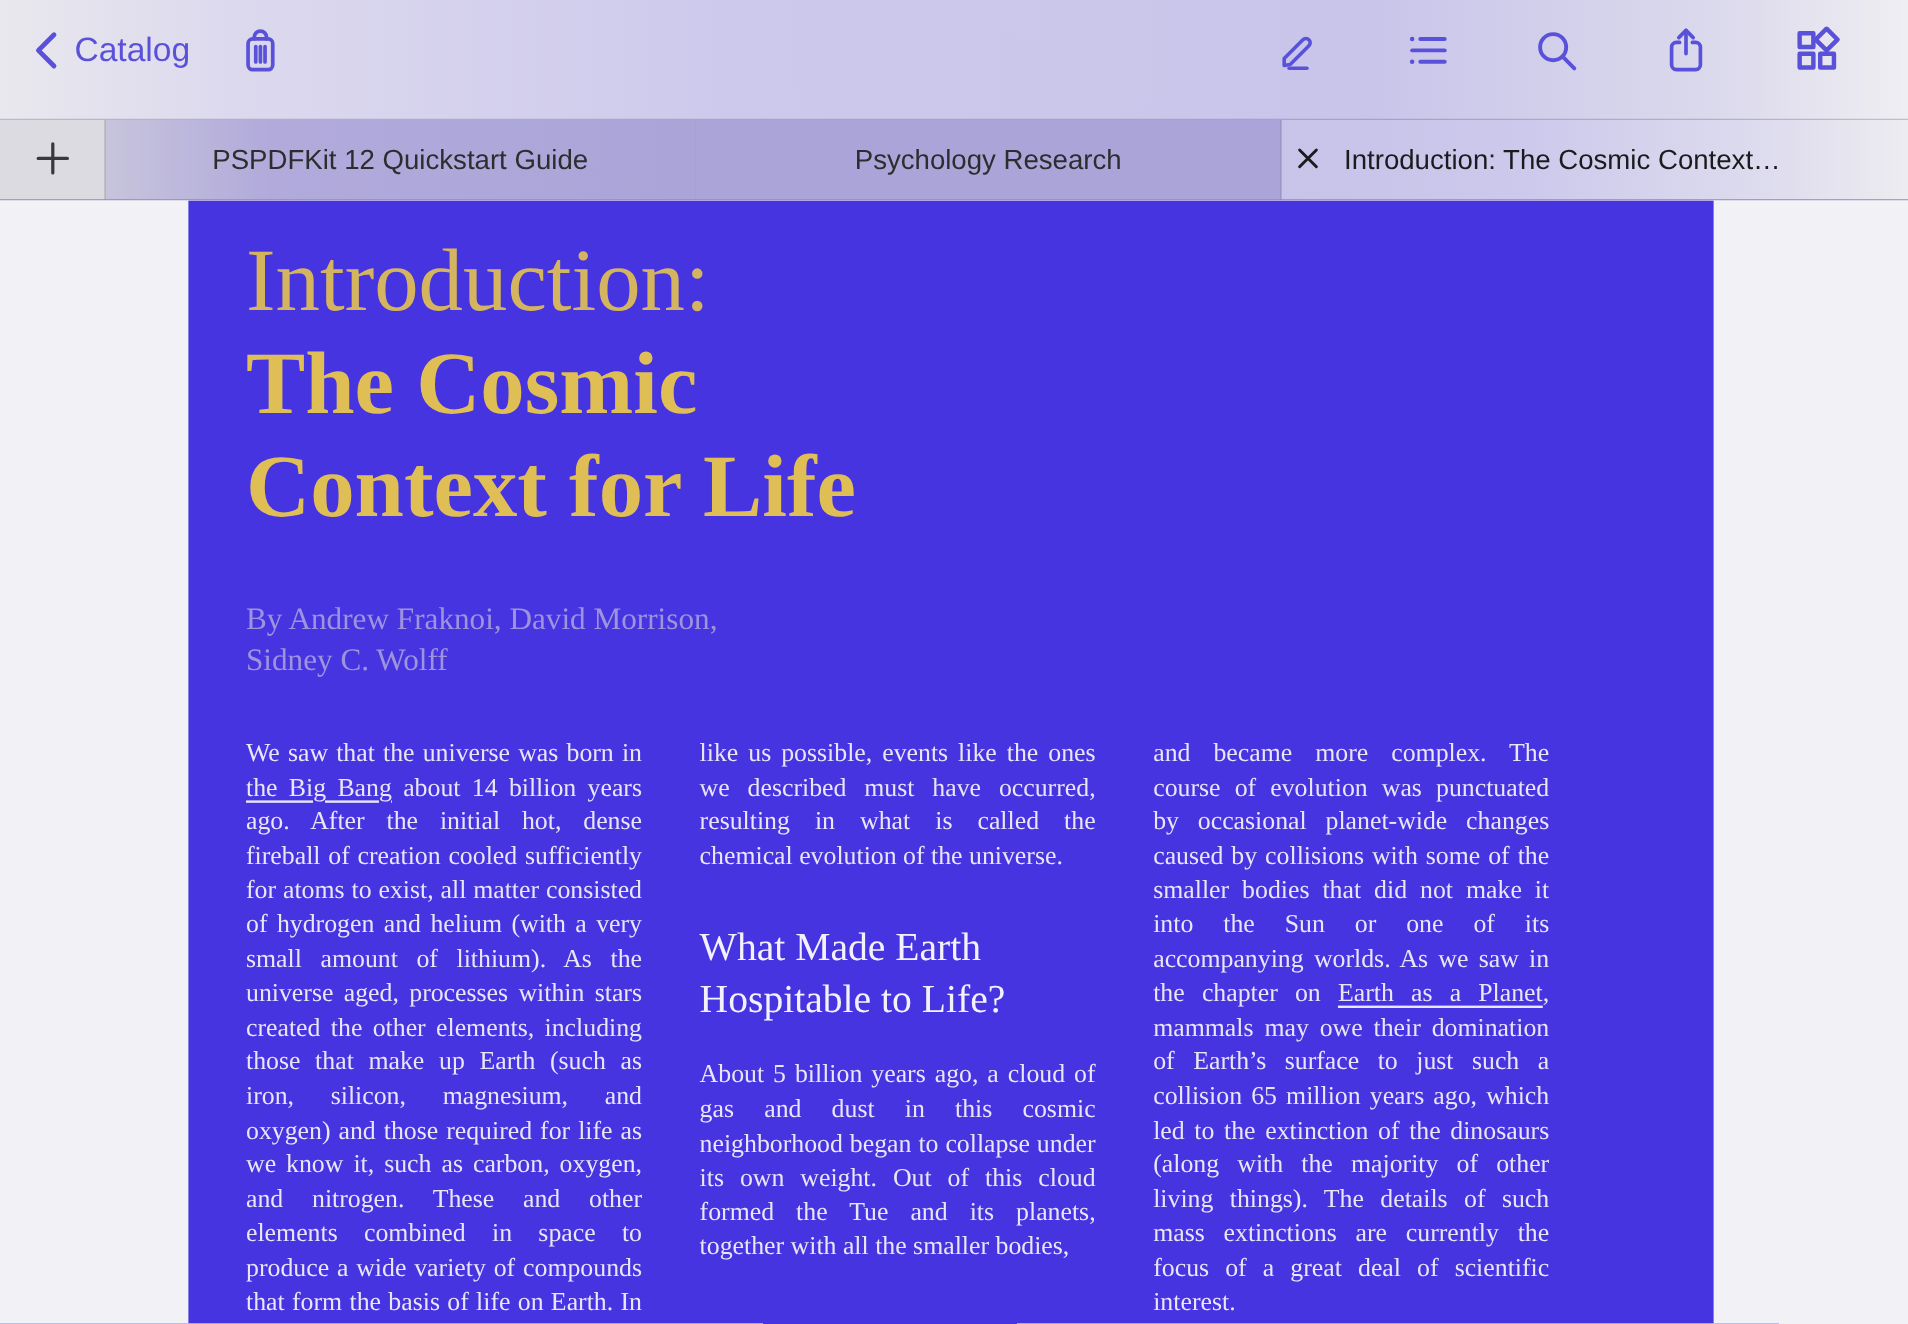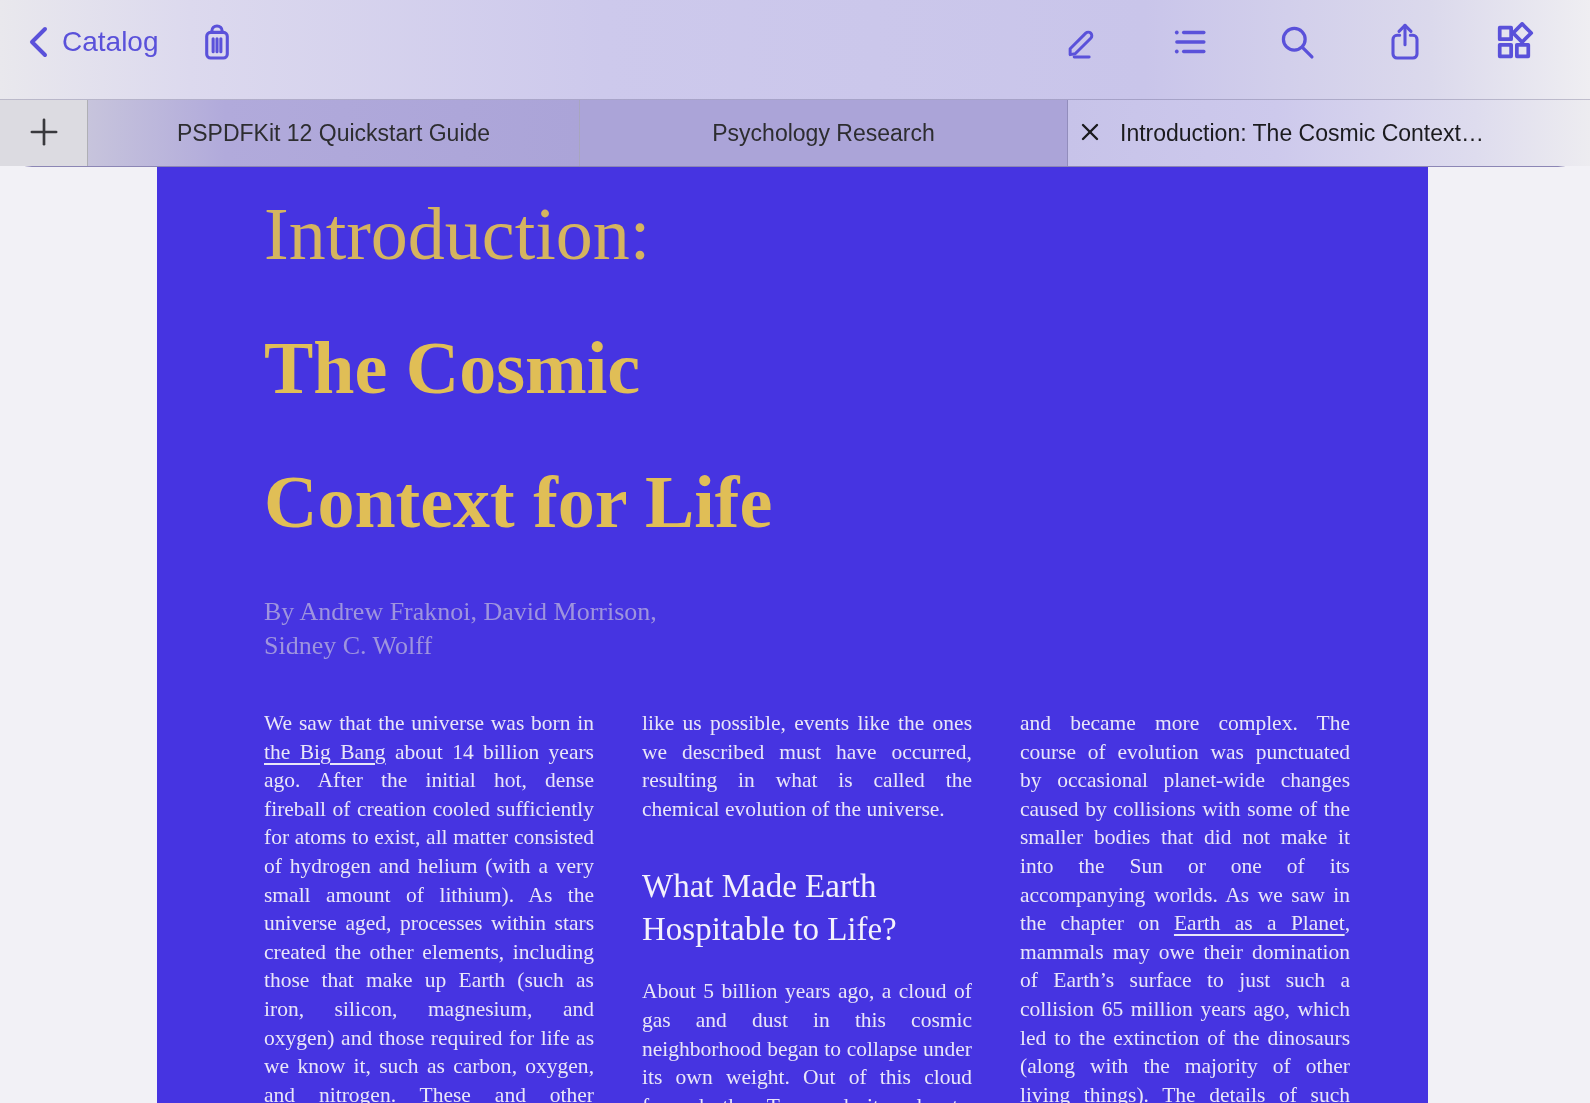--- a/index.html
+++ b/index.html
@@ -32,21 +32,20 @@
     color:var(--accent);
   }
   .tool-btn svg{display:block;}
   .back-label{font-size:28px;color:var(--accent);}
 
   
   .tabbar{
     height:67px;display:flex;align-items:stretch;
     border-bottom:1px solid rgba(70,66,100,0.30);
     background:#aba4d8;
-    border-radius:32px;
   }
   .newtab{
     width:88px;flex:0 0 88px;display:flex;align-items:center;justify-content:center;
     background:#dcdbe1;border:none;border-right:1px solid rgba(60,60,70,0.28);
     color:#39393d;cursor:pointer;
   }
   .tab{
     display:flex;align-items:center;justify-content:center;gap:14px;
     padding:0 24px;cursor:pointer;
     border-right:1px solid rgba(60,60,90,0.22);
@@ -63,27 +62,27 @@
   .tab-close{
     background:none;border:none;cursor:pointer;color:#1b1b1e;
     display:flex;align-items:center;justify-content:center;width:32px;height:32px;flex:0 0 32px;
   }
 
   
   .content{position:relative;height:936px;background:var(--content-bg);overflow:hidden;}
   .page{
     position:absolute;left:157px;top:0;width:1271px;height:936px;
     background:var(--page-bg);
-    padding:24px 92px 0 107px;
+    padding:24px 92px 0 48px;
     font-family:"Liberation Serif",serif;
   }
   .doc-title{font-weight:400;}
   .doc-title .t-line{font-size:74px;line-height:86px;color:var(--title-yellow);}
   .doc-title .t-light{font-weight:300;opacity:0.93;}
-  .doc-title .t-bold{font-weight:700;margin-top:48px;}
+  .doc-title .t-bold{font-weight:700;}
   .byline{margin-top:50px;color:var(--byline);font-size:26px;line-height:34px;}
   .columns{display:flex;gap:48px;margin-top:46px;}
   .col{width:330px;flex:0 0 330px;}
   .col p{
     font-size:21.5px;line-height:28.6px;text-align:justify;
     color:var(--body-text);
   }
   .col h2{
     font-size:33px;line-height:43px;font-weight:400;color:var(--heading-white);
     max-width:280px;margin:42px 0 26px;

